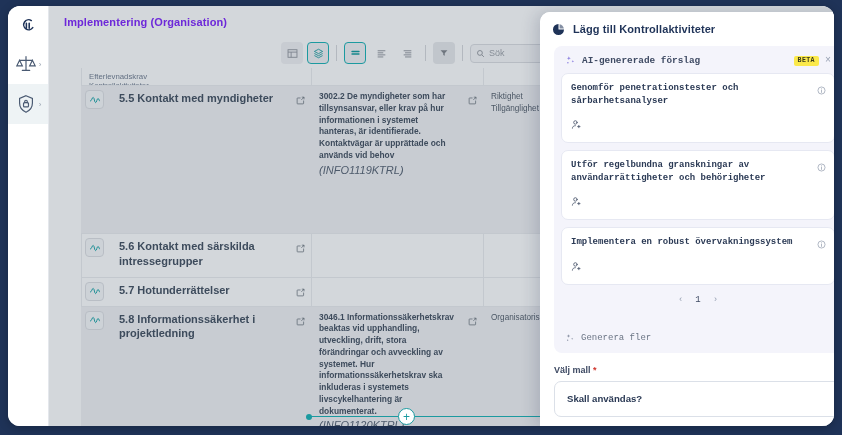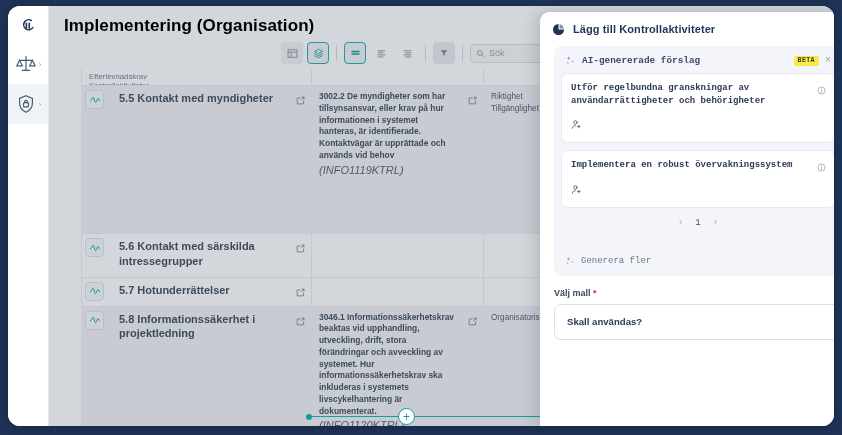--- a/index.html
+++ b/index.html
@@ -48,21 +48,21 @@
   .rail-ico { width: 22px; height: 22px; display: block; }
 
   
   .content {
     position: absolute; left: 41px; top: 0;
     width: 785px; height: 420px;
     background: #d3d7db;
   }
   .page-title {
     position: absolute; left: 15px; top: 10px;
-    font-size: 17px; font-weight: 700; color: #000000;
+    font-size: 11px; font-weight: 700; color: #6d28d9;
     letter-spacing: .1px;
   }
 
   
   .toolbar {
     position: absolute; left: 232px; top: 34px;
     display: flex; align-items: center; gap: 4px;
     height: 26px;
   }
   .tbtn {
@@ -496,20 +496,37 @@
           <svg width="11" height="11" viewBox="0 0 16 16" fill="#8b7fe0">
             <path d="M5.6 1.8l.8 2.1 2.1.8-2.1.8-.8 2.1-.8-2.1-2.1-.8 2.1-.8z"></path>
             <path d="M11.4 7.4l.5 1.3 1.3.5-1.3.5-.5 1.3-.5-1.3-1.3-.5 1.3-.5z"></path>
             <circle cx="4.2" cy="11.4" r="1.1"></circle>
           </svg>
           <div class="ai-head-t">AI-genererade förslag</div>
           <div class="beta">BETA</div>
           <div class="ai-x">×</div>
         </div>
 
+        <div class="sugg">
+          <div class="sugg-t">Genomför penetrationstester och sårbarhetsanalyser</div>
+          <span class="sugg-info">
+            <svg width="9" height="9" viewBox="0 0 16 16" fill="none" stroke="currentColor" stroke-width="1.2">
+              <circle cx="8" cy="8" r="6.3"></circle>
+                  <path d="M8 7.2v4.2" stroke-linecap="round"></path>
+                  <circle cx="8" cy="4.9" r=".75" fill="currentColor" stroke="none"></circle>
+            </svg>
+          </span>
+          <div class="sugg-assign">
+            <svg width="11" height="11" viewBox="0 0 16 16" fill="none" stroke="currentColor" stroke-width="1.2" stroke-linecap="round">
+              <circle cx="6.4" cy="5" r="2.5"></circle>
+                  <path d="M2 13.4c0-2.4 2-3.7 4.4-3.7"></path>
+                  <path d="M11.4 9.3v3.4M9.7 11h3.4"></path>
+            </svg>
+          </div>
+        </div>
 
         <div class="sugg">
           <div class="sugg-t">Utför regelbundna granskningar av användarrättigheter och behörigheter</div>
           <span class="sugg-info">
             <svg width="9" height="9" viewBox="0 0 16 16" fill="none" stroke="currentColor" stroke-width="1.2">
               <circle cx="8" cy="8" r="6.3"></circle>
                   <path d="M8 7.2v4.2" stroke-linecap="round"></path>
                   <circle cx="8" cy="4.9" r=".75" fill="currentColor" stroke="none"></circle>
             </svg>
           </span>

